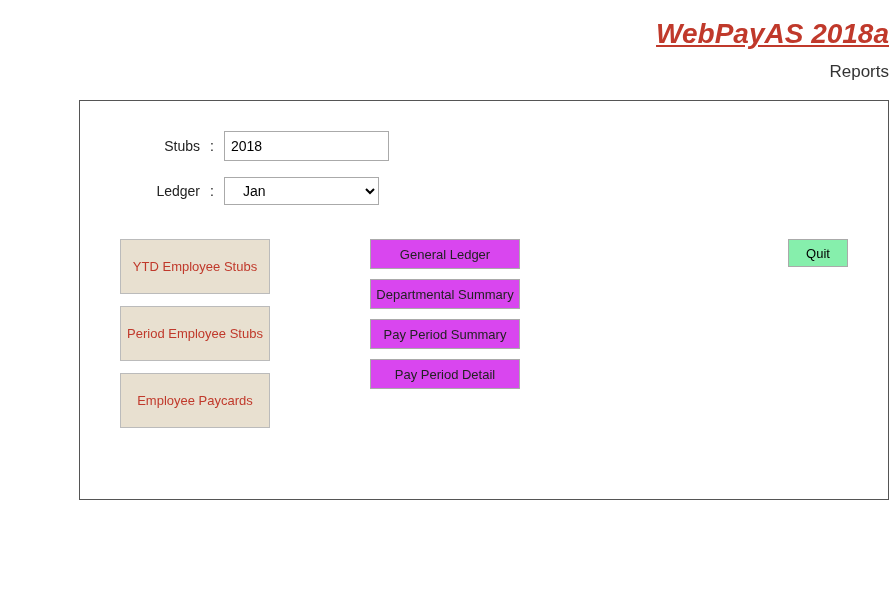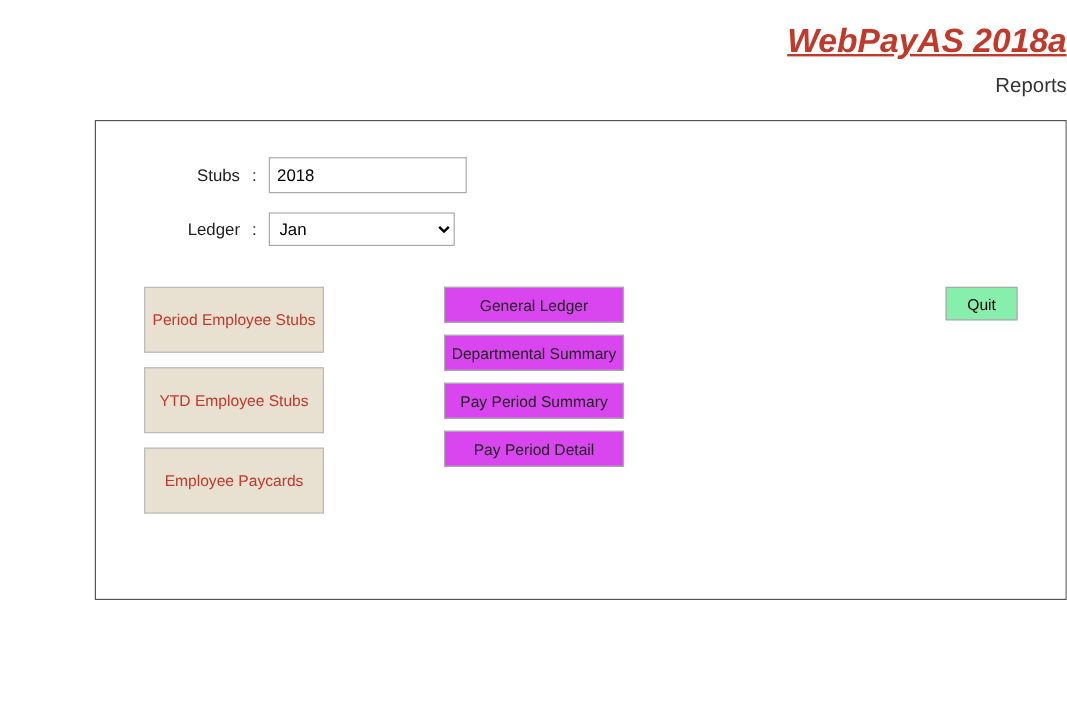--- a/index.html
+++ b/index.html
@@ -63,21 +63,21 @@
       width: 165px;
       height: 28px;
       border: 1px solid #aaa;
       padding: 14px 6px;
       font-size: 14px;
     }
     .period-select {
       width: 155px;
       height: 28px;
       border: 1px solid #aaa;
-      padding: 2px 4px;
+      padding: 2px 14px;
       font-size: 14px;
       background: #fff;
     }
     .left-buttons {
       display: flex;
       flex-direction: column;
       gap: 12px;
       margin-right: 100px;
     }
     .right-buttons {
@@ -161,22 +161,22 @@
         <option>Sep</option>
         <option>Oct</option>
         <option>Nov</option>
         <option>Dec</option>
       </select>
     </div>
 
     <div class="buttons-row">
 
       <div class="left-buttons">
+        <button class="left-btn">YTD Employee Stubs</button>
         <button class="left-btn">Period Employee Stubs</button>
-        <button class="left-btn">YTD Employee Stubs</button>
         <button class="left-btn">Employee Paycards</button>
       </div>
 
       <div class="right-buttons">
         <button class="right-btn">General Ledger</button>
         <button class="right-btn">Departmental Summary</button>
         <button class="right-btn">Pay Period Summary</button>
         <button class="right-btn">Pay Period Detail</button>
       </div>
 

